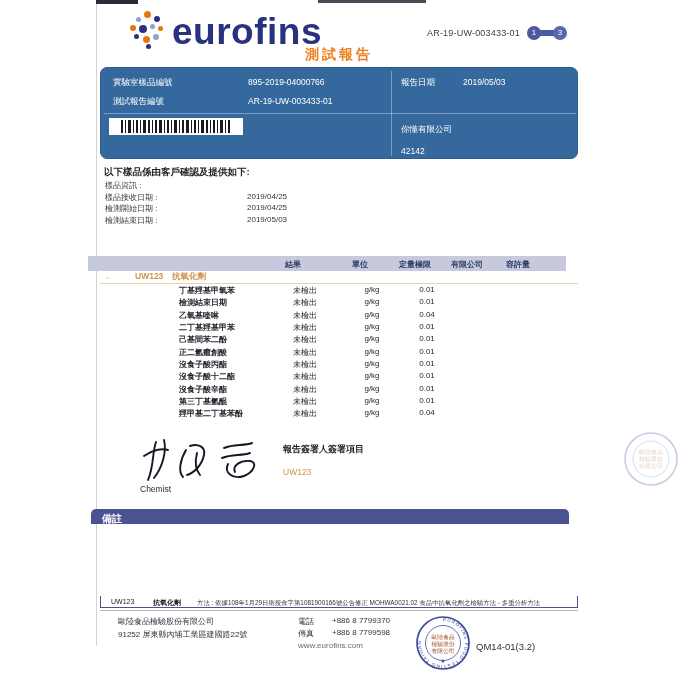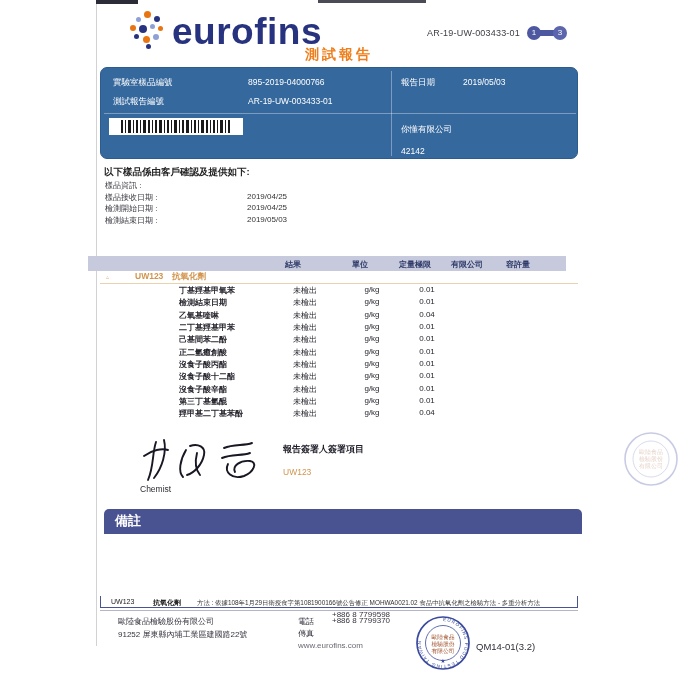--- a/index.html
+++ b/index.html
@@ -66,21 +66,21 @@
   
   .sig-svg{position:absolute;left:140px;top:434px;}
   .sig-role{position:absolute;left:140px;top:484px;font-size:8.5px;color:#2c2c34;}
   .sign-title{position:absolute;left:283px;top:443px;font-size:9px;font-weight:bold;color:#1f1f2a;}
   .sign-item{position:absolute;left:283px;top:467px;font-size:8.5px;color:var(--uw_orange);}
   .stamp-faint{position:absolute;left:623px;top:431px;opacity:.28;}
 
   
   .bar-head{position:absolute;background:var(--bar_navy);color:#fff;font-weight:bold;
     border-radius:5px 5px 0 0;}
-  .remark-head{left:104px;top:509px;width:478px;height:25px;font-size:13px;}
+  .remark-head{left:91px;top:509px;width:478px;height:15px;font-size:10px;}
   .bar-head span{position:absolute;left:11px;top:3px;}
   .remark-body{position:absolute;left:100px;top:524px;width:478px;height:48px;background:#fff;
     border:1.5px solid var(--bar_navy);border-top:none;border-radius:0 0 3px 3px;}
   .remark-text{position:absolute;left:7px;top:5px;font-size:10.5px;font-weight:bold;color:#101018;letter-spacing:.3px;}
   .method-head{left:100px;top:583px;width:478px;height:13px;font-size:8px;}
   .method-head span{top:2px;}
   .method-body{position:absolute;left:100px;top:596px;width:478px;height:12px;background:#fff;
     border:1px solid var(--bar_navy);border-top:none;}
   .m-code{position:absolute;left:10px;top:2px;font-size:7px;color:#222;}
   .m-name{position:absolute;left:52px;top:2px;font-size:7px;color:#222;font-weight:bold;}
@@ -327,21 +327,21 @@
     <span class="m-name">抗氧化劑</span>
     <span class="m-desc">方法 : 依據108年1月29日衛授食字第1081900166號公告修正 MOHWA0021.02 食品中抗氧化劑之檢驗方法 - 多重分析方法</span>
   </div>
   <div class="foot-div"></div>
 
   <div class="f" style="left:118px;top:616px">歐陸食品檢驗股份有限公司</div>
   <div class="f" style="left:118px;top:629px">91252 屏東縣內埔工業區建國路22號</div>
   <div class="f" style="left:298px;top:616px">電話</div>
   <div class="f" style="left:332px;top:616px">+886 8 7799370</div>
   <div class="f" style="left:298px;top:628px">傳真</div>
-  <div class="f" style="left:332px;top:610px">+886 8 7799598</div>
+  <div class="f" style="left:332px;top:628px">+886 8 7799598</div>
   <div class="f f-site" style="left:298px;top:641px">www.eurofins.com</div>
 
   <svg class="stamp" width="56" height="56" viewBox="0 0 56 56">
     <circle cx="28" cy="28" r="26" fill="none" stroke="#3a4a9c" stroke-width="1.7"></circle>
     <circle cx="28" cy="28" r="17.5" fill="none" stroke="#3a4a9c" stroke-width="0.8"></circle>
     <path id="ringPath" d="M28 6 a22 22 0 1 1 -0.01 0" fill="none"></path>
     <text font-size="4.6" fill="#3a4a9c" letter-spacing="1">
       <textPath href="#ringPath">EUROFINS FOOD TESTING TAIWAN</textPath>
     </text>
     <text x="28" y="23.5" text-anchor="middle" font-size="5.8" fill="#a0522d">歐陸食品</text>

